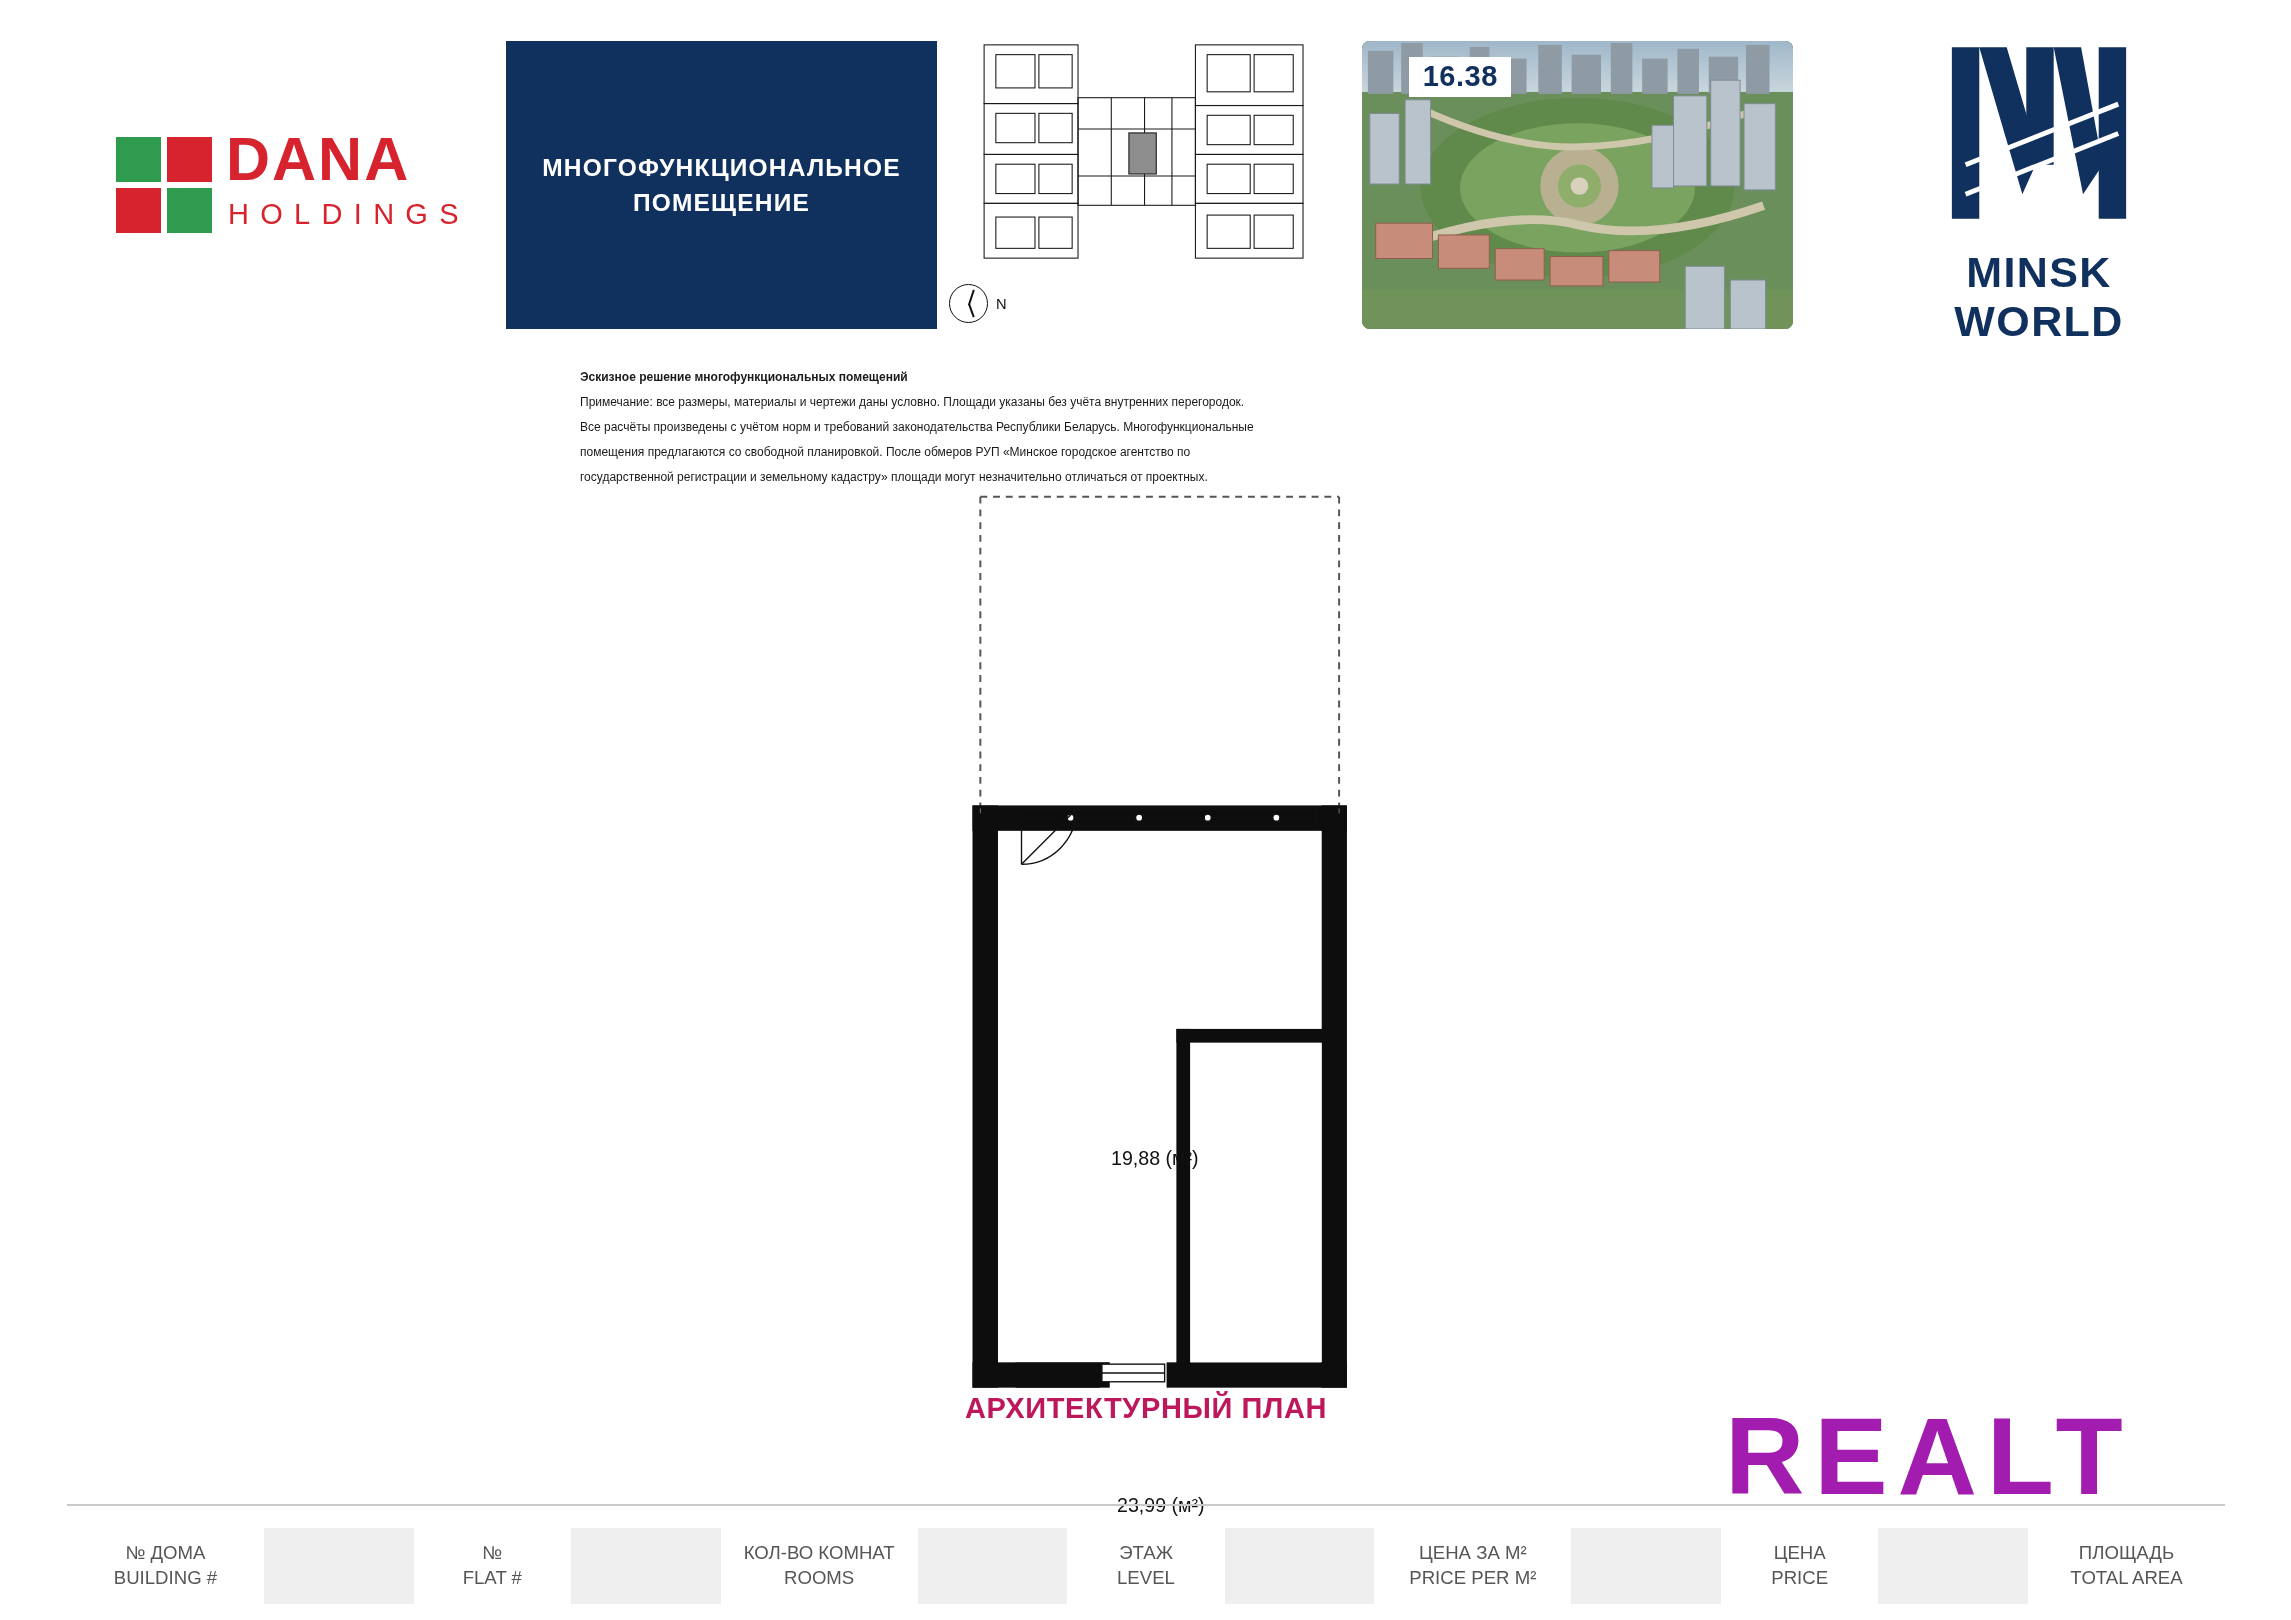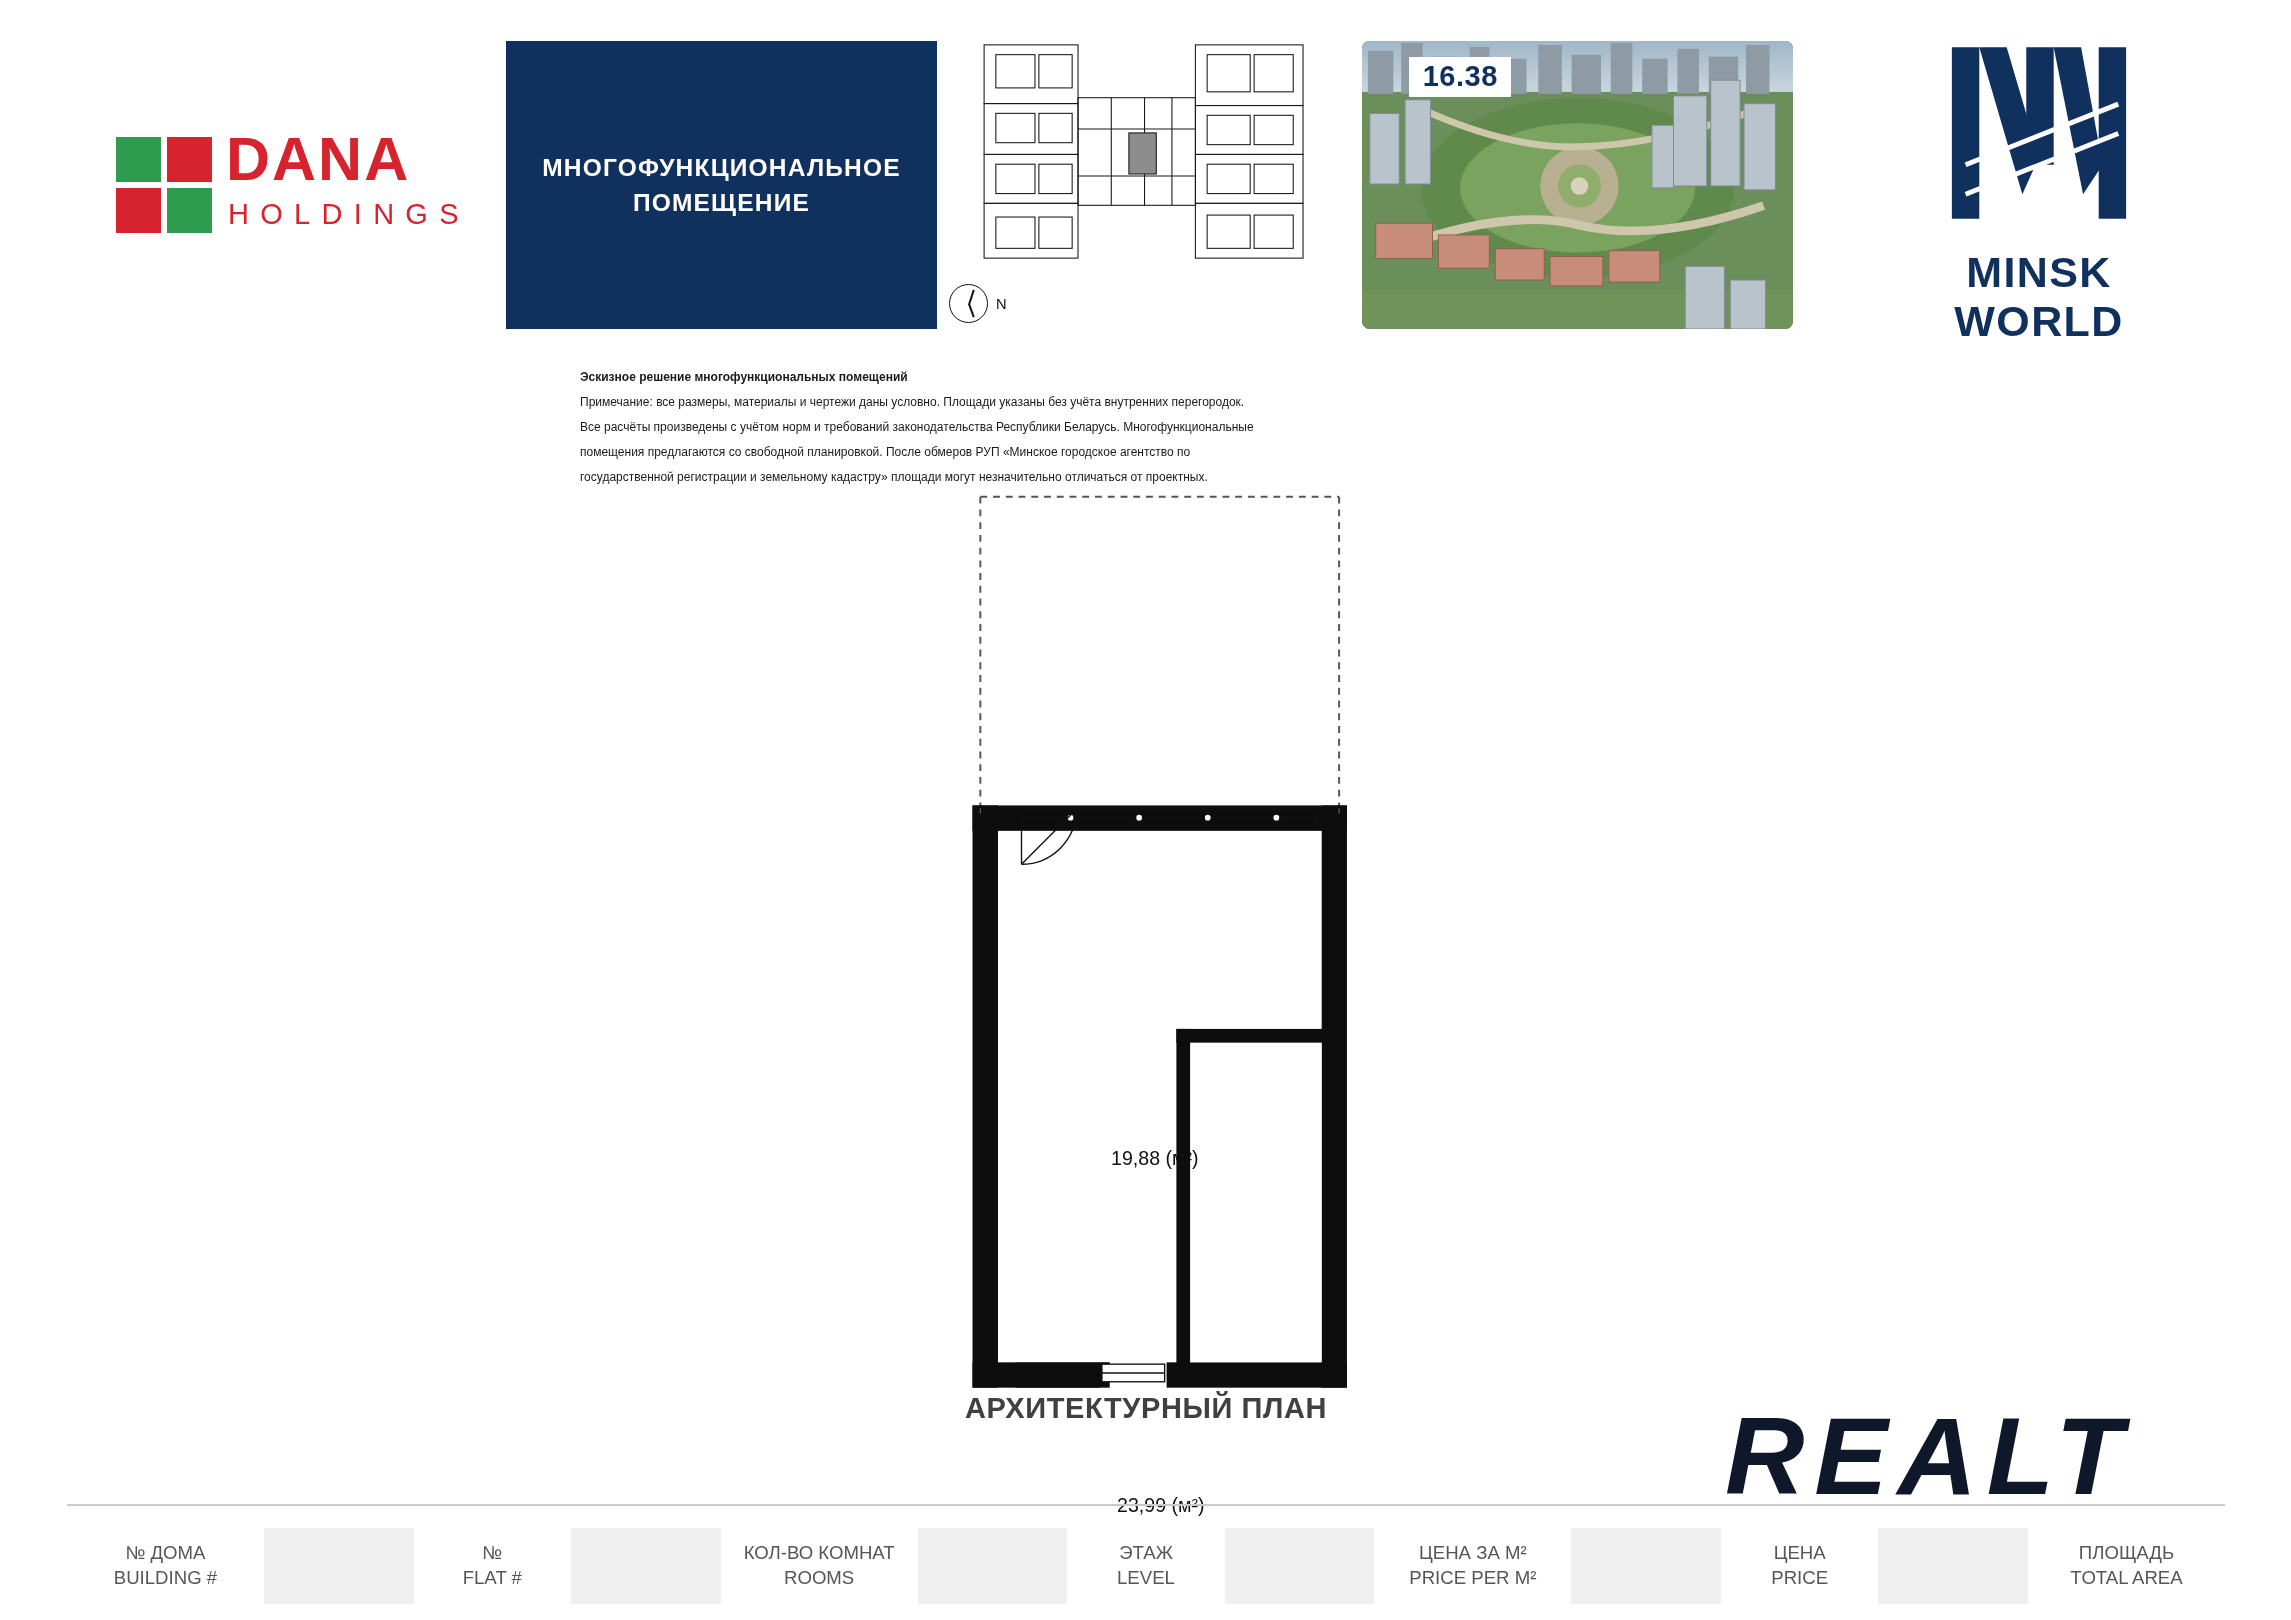--- a/index.html
+++ b/index.html
@@ -215,43 +215,42 @@
   }
   .plan-caption {
     position: absolute;
     left: 0;
     top: 1392px;
     width: 2292px;
     text-align: center;
     font-size: 29px;
     font-weight: bold;
     letter-spacing: 0.6px;
-    color: #404040;
+    color: #be185d;
   }
 
   .area-label {
     position: absolute;
     font-size: 19.6px;
     color: #111;
     white-space: nowrap;
   }
   .lbl-1 { left: 1111px; top: 667px; }
   .lbl-2 { left: 1117px; top: 1014px; }
 
   
   .watermark {
     position: absolute;
     left: 1725px;
     top: 1392px;
     font-size: 110px;
     font-weight: bold;
     letter-spacing: 9.8px;
-    color: #0f172a;
+    color: #a21caf;
     user-select: none;
-    font-style: italic;
   }
 
   
   .footer {
     position: absolute;
     left: 0;
     bottom: 0;
     width: 2292px;
     height: 116px;
     margin-top: 16px;

